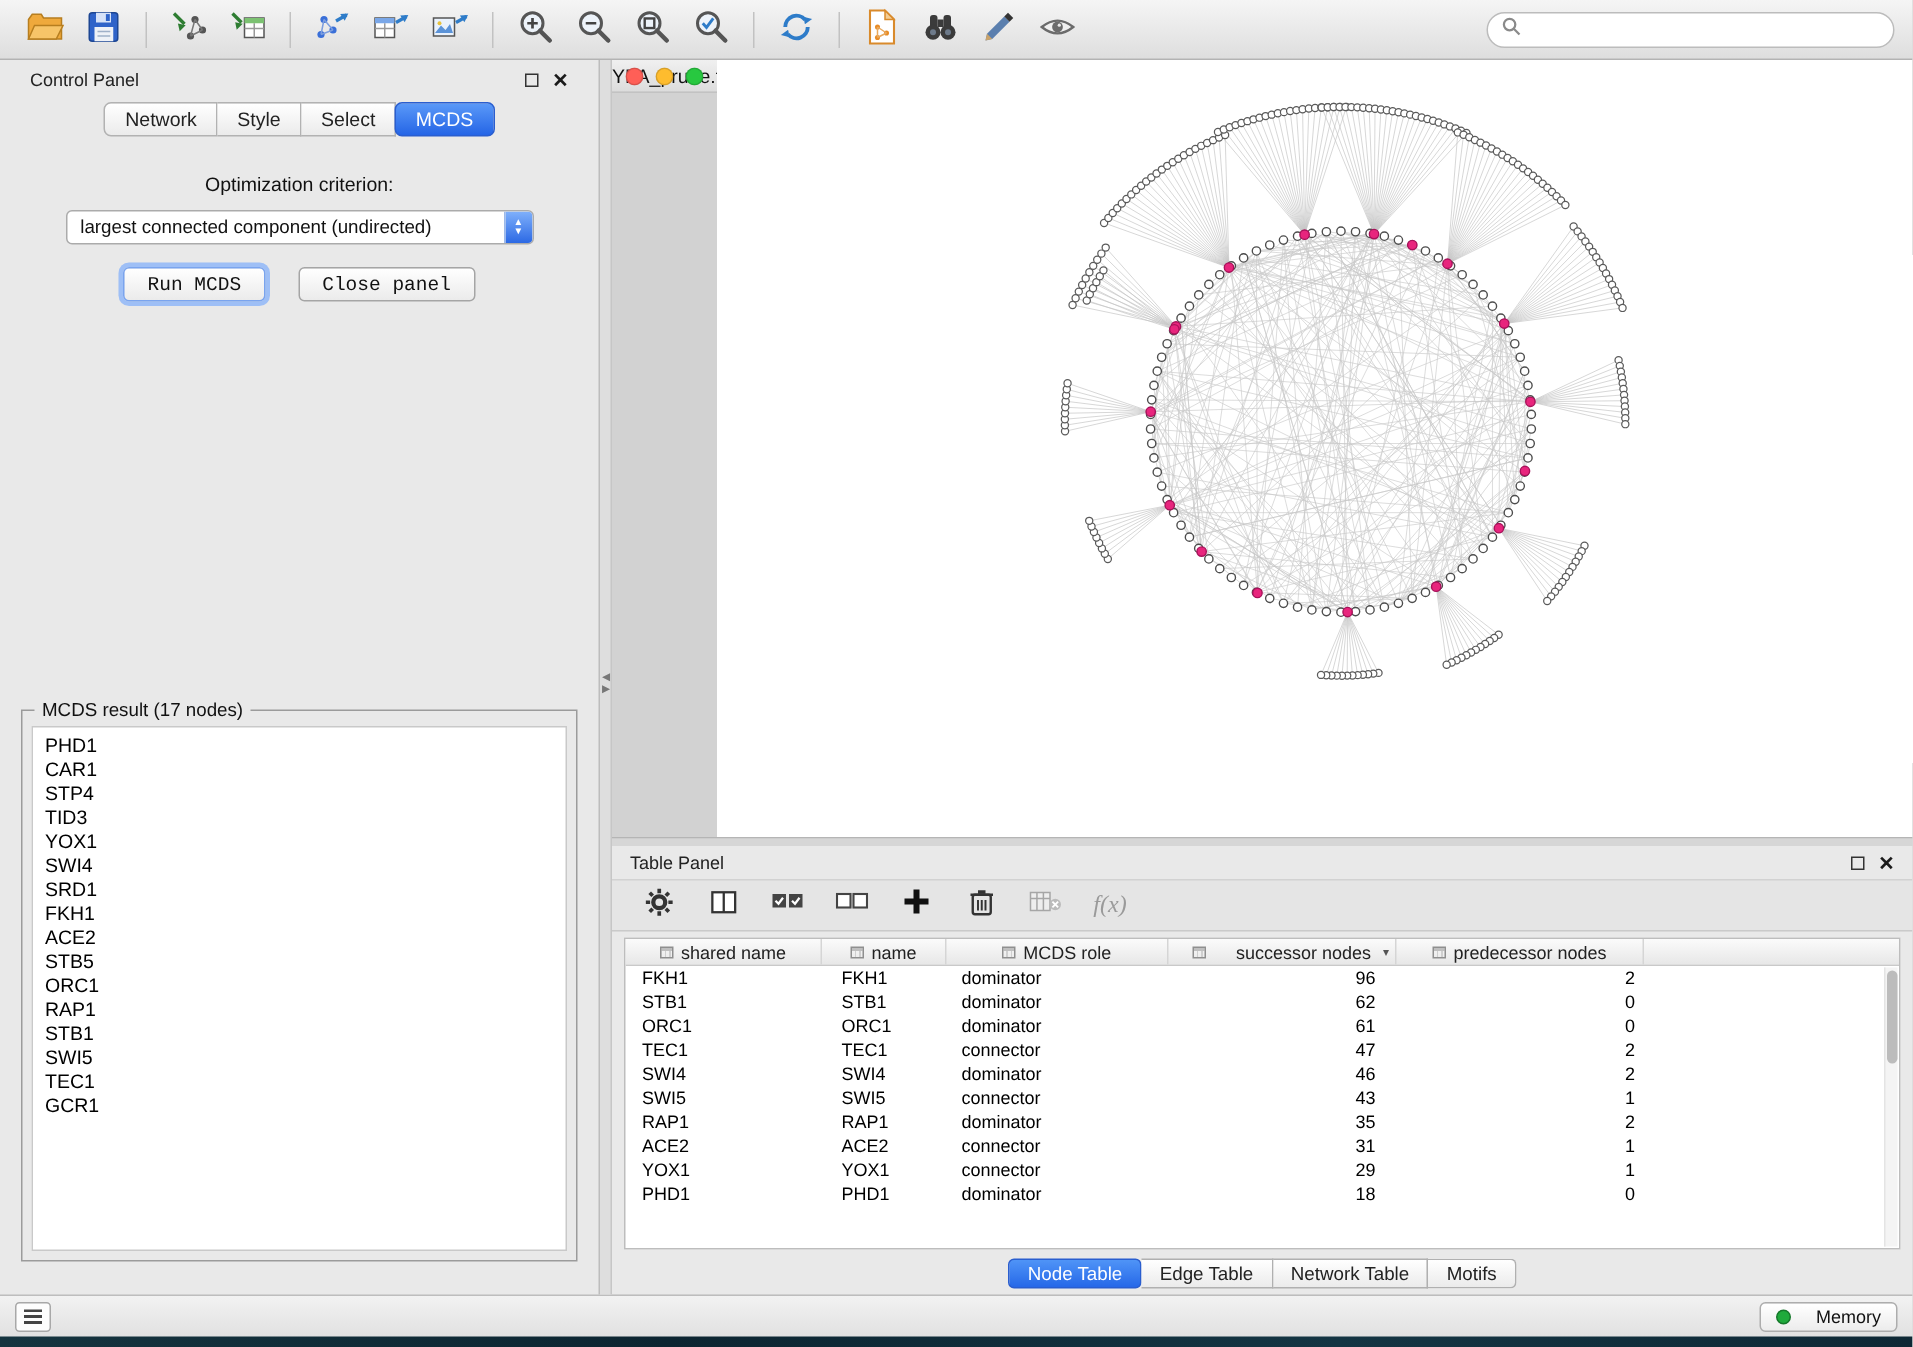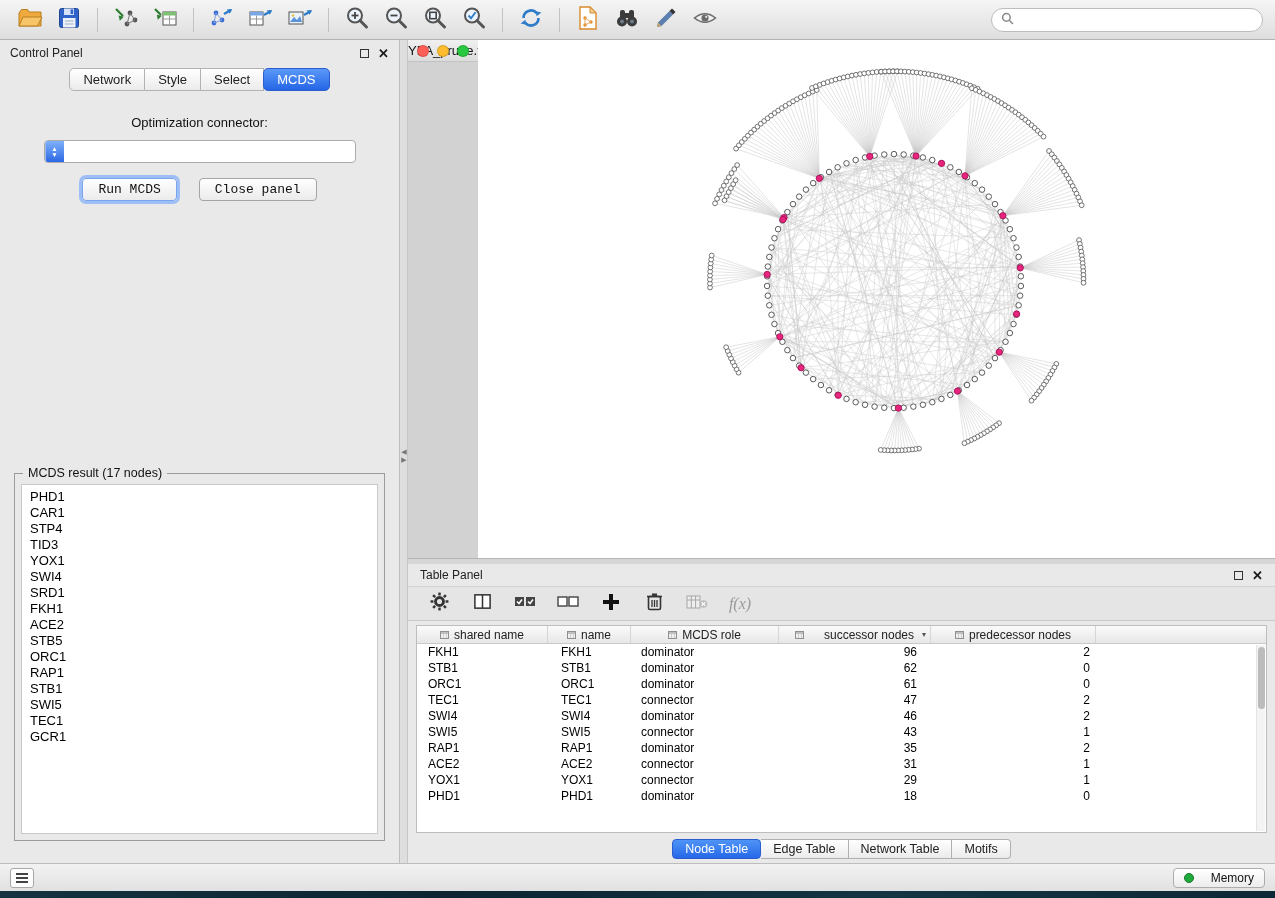--- a/index.html
+++ b/index.html
@@ -17,21 +17,21 @@
   .tb-search{margin-left:auto;width:272px;height:24px;background:#fff;border:1px solid #bcbcbc;
     border-radius:12px;display:flex;align-items:center;padding:0 9px;gap:6px;}
   .tb-search input{border:none;outline:none;flex:1;font-size:12px;background:transparent;}
 
   
   .main{flex:1;display:flex;min-height:0;}
 
   
   .control-panel{width:400px;flex:0 0 400px;background:#e9e9e9;border-right:1px solid #bdbdbd;
     display:flex;flex-direction:column;}
-  .cp-header{height:26px;display:flex;align-items:center;padding:0 10px;font-size:12px;color:#222;flex:0 0 26px;}
+  .cp-header{height:26px;display:flex;align-items:center;padding:0 20px;font-size:12px;color:#222;flex:0 0 26px;}
   .win-btns{margin-left:auto;display:flex;gap:9px;align-items:center;}
   .btn-min{width:9px;height:9px;border:1.5px solid #333;display:inline-block;}
   .btn-close{font-size:13px;font-weight:bold;color:#1a1a1a;line-height:1;}
   .cp-tabs{display:flex;justify-content:center;margin-top:2px;}
   .cp-tab{font-size:13px;padding:3px 13px;background:linear-gradient(#ffffff,#ebebeb);
     border:1px solid #b2b2b2;border-left:none;color:#222;}
   .cp-tab:first-child{border-left:1px solid #b2b2b2;border-radius:5px 0 0 5px;}
   .cp-tab.active{background:linear-gradient(#5a99f8,#2565e6);color:#fff;border:1px solid #2a5ecf;
     border-radius:5px;margin-left:-1px;}
   .opt-label{text-align:center;margin-top:24px;font-size:13px;}
@@ -280,22 +280,23 @@
           <span class="btn-min"></span>
           <span class="btn-close">✕</span>
         </span>
       </div>
       <div class="cp-tabs">
         <button class="cp-tab">Network</button>
         <button class="cp-tab">Style</button>
         <button class="cp-tab">Select</button>
         <button class="cp-tab active">MCDS</button>
       </div>
-      <div class="opt-label">Optimization connector:</div>
+      <div class="opt-label">Optimization criterion:</div>
       <div class="dropdown">
+        <span class="dd-value">largest connected component (undirected)</span>
         <span class="dd-cap">
             <span>▲</span>
             <span>▼</span>
           </span>
       </div>
       <div class="cp-buttons">
         <button class="cbtn focus">Run MCDS</button>
         <button class="cbtn">Close panel</button>
       </div>
       <div class="result-group">

